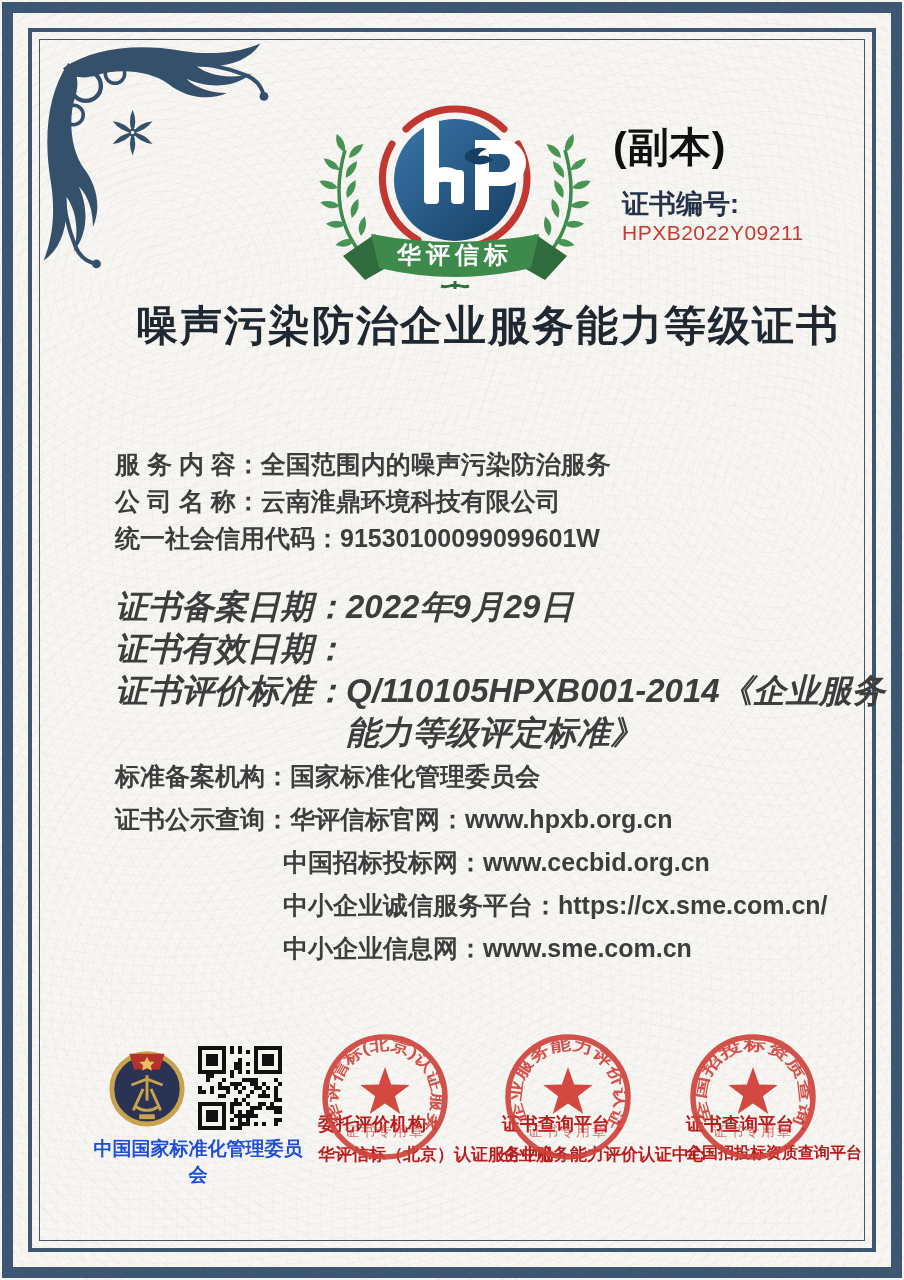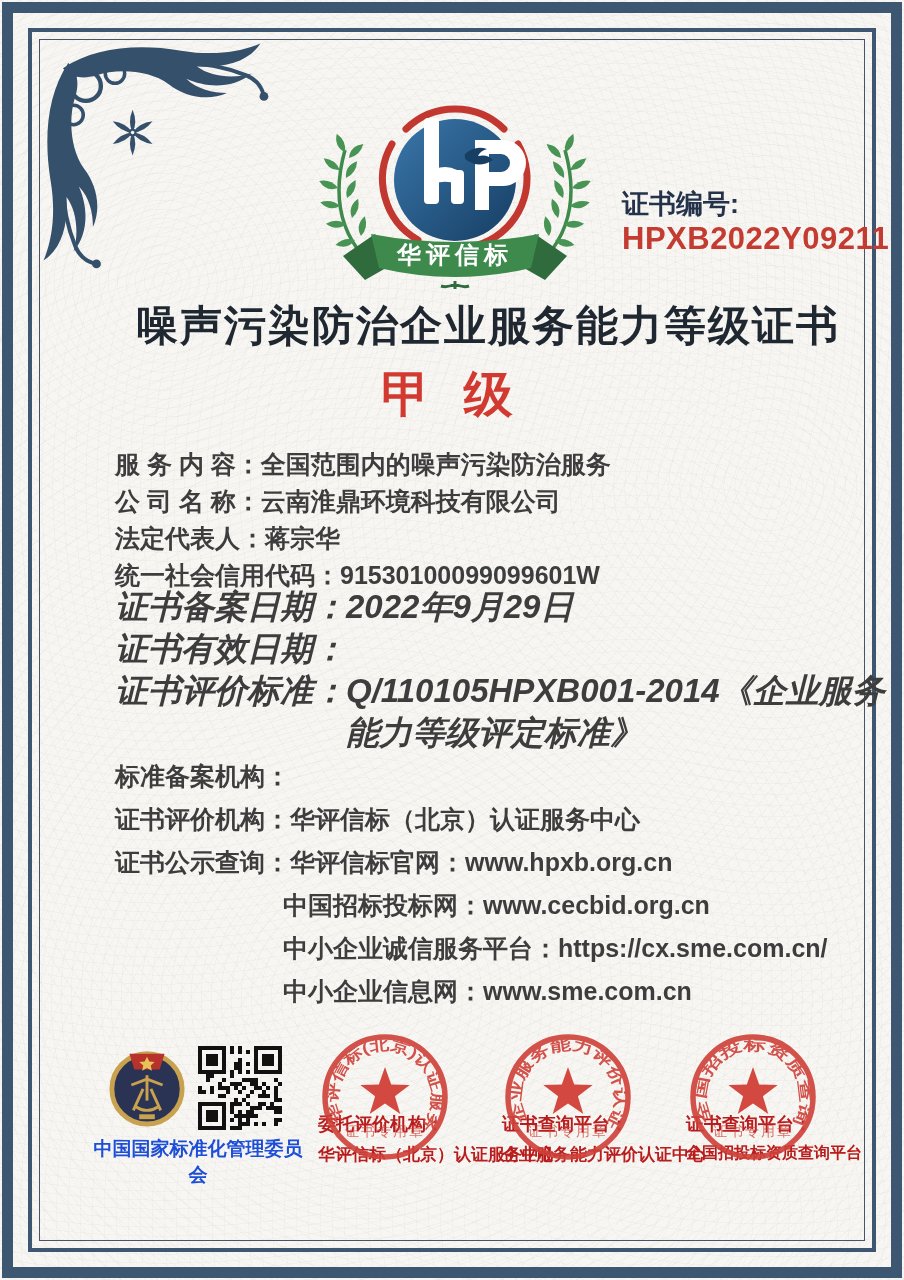--- a/index.html
+++ b/index.html
@@ -17,21 +17,21 @@
   .line3{position:absolute;inset:39px;border:1.5px solid #46536b;z-index:1;}
   .corner{position:absolute;width:238px;height:238px;z-index:2;}
   .corner.tl{top:33px;left:33px;}
   .corner.tr{top:33px;right:33px;transform:scaleX(-1);}
   .corner.bl{bottom:33px;left:33px;transform:scaleY(-1);}
   .corner.br{bottom:33px;right:33px;transform:scale(-1,-1);}
   
   .logo{position:absolute;left:305px;top:88px;width:300px;height:205px;z-index:2;}
   .copy-label{position:absolute;left:613px;top:120px;font-size:41px;font-weight:bold;color:#101010;letter-spacing:1px;z-index:2;}
   .certno-label{position:absolute;left:622px;top:186px;font-size:27px;font-weight:bold;color:#25334a;z-index:2;}
-  .certno-value{position:absolute;left:622px;top:221px;font-size:31px;font-weight:bold;color:#c43b31;letter-spacing:.5px;z-index:2;}
+  .certno-value{position:absolute;left:622px;top:221px;font-size:21px;font-weight:normal;color:#c43b31;letter-spacing:.5px;z-index:2;}
   .title{position:absolute;left:0;top:294px;width:100%;margin:4px;text-align:center;font-size:42px;font-weight:900;color:#1f2731;letter-spacing:2px;z-index:2;padding-left:32px;}
   .grade{position:absolute;left:0;top:362px;width:100%;text-align:center;font-size:49px;font-weight:900;color:#d23a31;letter-spacing:10px;z-index:2;}
   
   .block{position:absolute;left:115px;z-index:2;color:#3d3d3d;font-weight:600;}
   .block .row{display:flex;}
   .b1{top:446px;font-size:25px;line-height:37px;}
   .b2{top:586px;font-size:33px;line-height:42px;font-style:italic;}
   .b3{top:755px;font-size:25px;line-height:43px;}
   .b2 .lbl,.b3 .lbl{flex:0 0 168px;white-space:nowrap;}
   .b2 .val,.b3 .val{width:562px;}
@@ -149,40 +149,36 @@
 
     <g>
       <path d="M70 146 L38 168 L60 192 L88 176 Z" fill="#2f6b3c"></path>
       <path d="M230 146 L262 168 L240 192 L212 176 Z" fill="#2f6b3c"></path>
       <path d="M66 146 Q150 162 234 146 L226 180 Q150 198 74 180 Z" fill="#3d8a4c"></path>
       <text x="150" y="175" text-anchor="middle" font-size="24" font-weight="bold" fill="#ffffff" letter-spacing="5">华评信标</text>
       <path d="M150 196 Q142 200 136 198 M150 196 Q158 200 164 198 M150 193 v8" stroke="#2f6b3c" stroke-width="3" fill="none"></path>
     </g>
   </svg>
 
+  <div class="copy-label">(副本)</div>
   <div class="certno-label">证书编号:</div>
   <div class="certno-value">HPXB2022Y09211</div>
 
   <h1 class="title">噪声污染防治企业服务能力等级证书</h1>
-  <div class="grade">甲 级</div>
 
   <div class="block b1">
     <div class="row">
         <span class="lbl">服 务 内 容：</span>
         <span class="val">全国范围内的噪声污染防治服务</span>
       </div>
     <div class="row">
         <span class="lbl">公 司 名 称：</span>
         <span class="val">云南淮鼎环境科技有限公司</span>
       </div>
     <div class="row">
-        <span class="lbl">法定代表人：</span>
-        <span class="val">蒋宗华</span>
-      </div>
-    <div class="row">
         <span class="lbl">统一社会信用代码：</span>
         <span class="val">91530100099099601W</span>
       </div>
   </div>
 
   <div class="block b2">
     <div class="row">
         <span class="lbl">证书备案日期：</span>
         <span class="val">2022年9月29日</span>
       </div>
@@ -191,24 +187,21 @@
       </div>
     <div class="row">
         <span class="lbl">证书评价标准：</span>
         <span class="val">Q/110105HPXB001-2014《企业服务能力等级评定标准》</span>
       </div>
   </div>
 
   <div class="block b3">
     <div class="row">
         <span class="lbl">标准备案机构：</span>
-      </div>
-    <div class="row">
-        <span class="lbl">证书评价机构：</span>
-        <span class="val">华评信标（北京）认证服务中心</span>
+        <span class="val">国家标准化管理委员会</span>
       </div>
     <div class="row">
         <span class="lbl">证书公示查询：</span>
         <span class="val">华评信标官网：www.hpxb.org.cn</span>
       </div>
     <div class="row">
         <span class="lbl"></span>
         <span class="val">中国招标投标网：www.cecbid.org.cn</span>
       </div>
     <div class="row">

